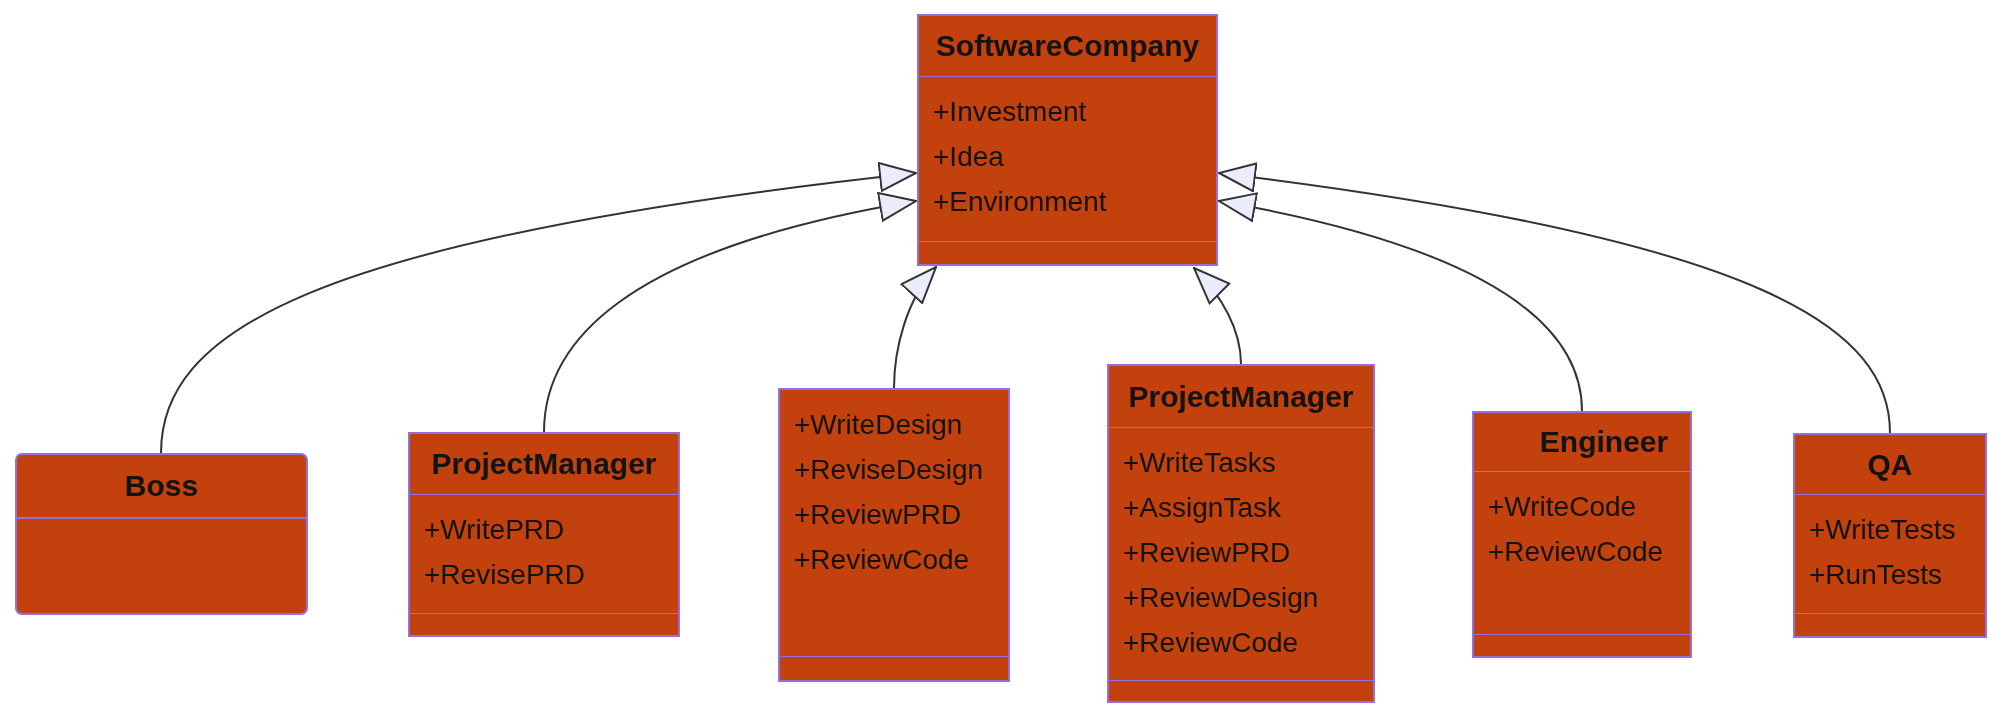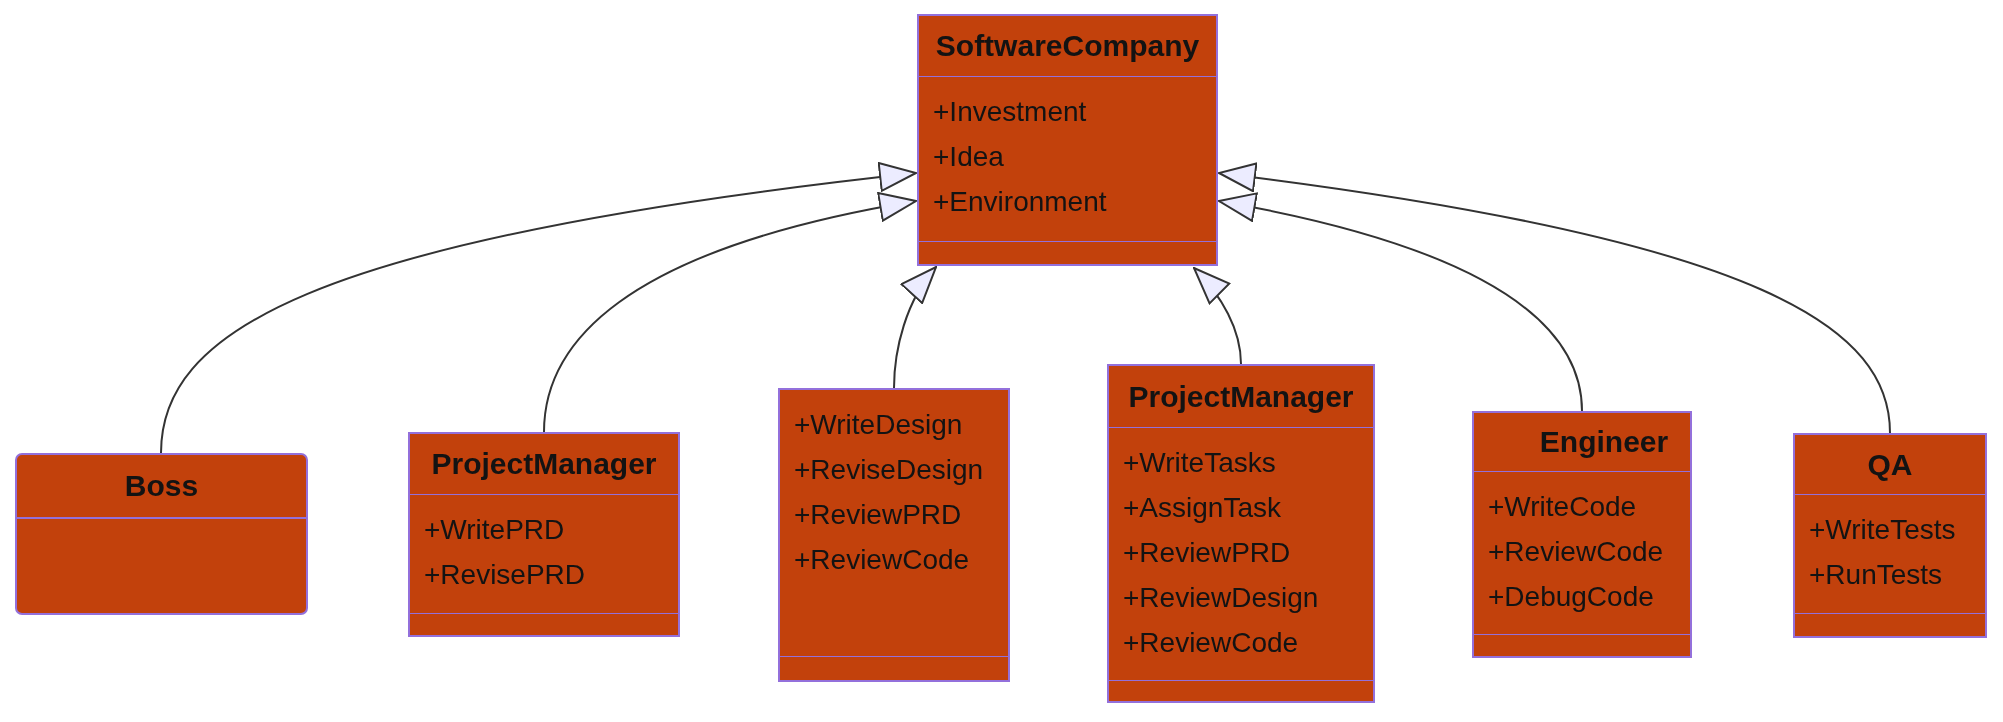--- a/index.html
+++ b/index.html
@@ -111,21 +111,20 @@
       <div class="uml-line">+ReviewCode</div>
     </div>
     <div class="uml-methods" style="height:21px;"></div>
   </div>
 
   <div class="uml-class" style="left:1472px; top:411px; width:220px; height:247px;">
     <div class="uml-title" style="height:59px;padding-left:44px;">Engineer</div>
     <div class="uml-attrs">
       <div class="uml-line">+WriteCode</div>
       <div class="uml-line">+ReviewCode</div>
-      <div class="uml-line">+DebugCode</div>
     </div>
     <div class="uml-methods" style="height:22px;"></div>
   </div>
 
   <div class="uml-class" style="left:1793px; top:433px; width:194px; height:205px;">
     <div class="uml-title" style="height:60px;text-align:right;">QA</div>
     <div class="uml-attrs">
       <div class="uml-line">+WriteTests</div>
       <div class="uml-line">+RunTests</div>
     </div>

